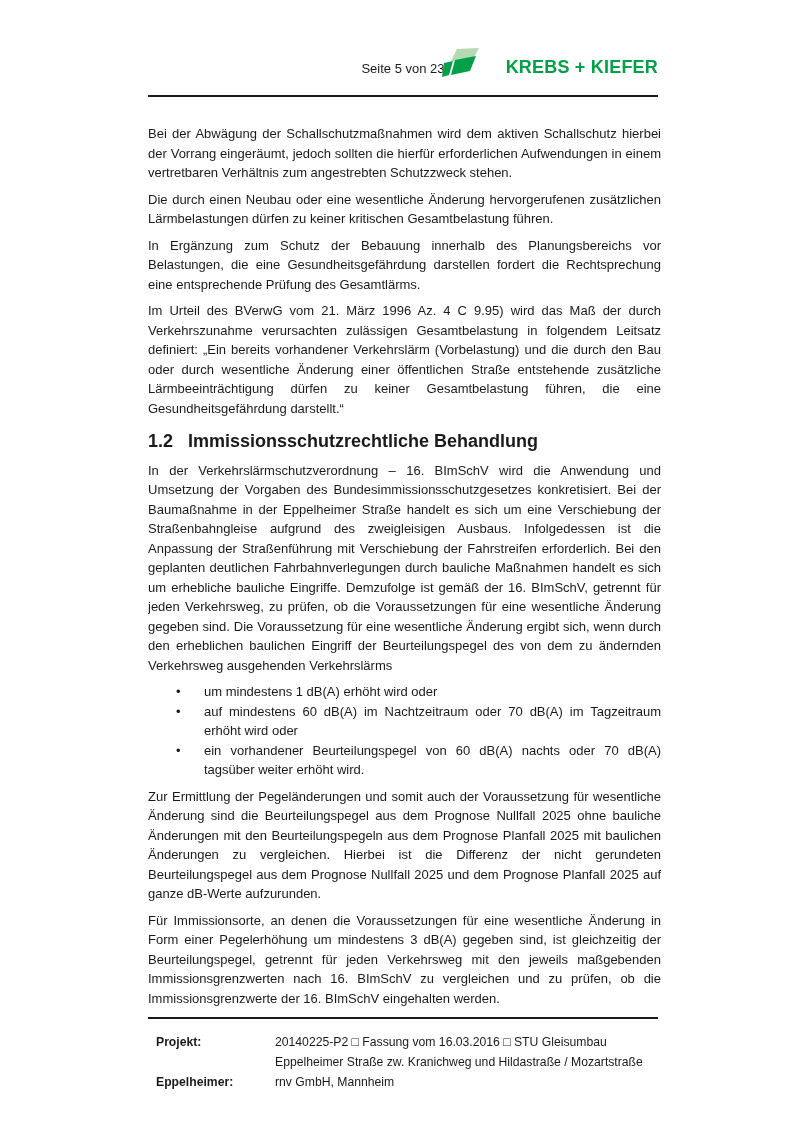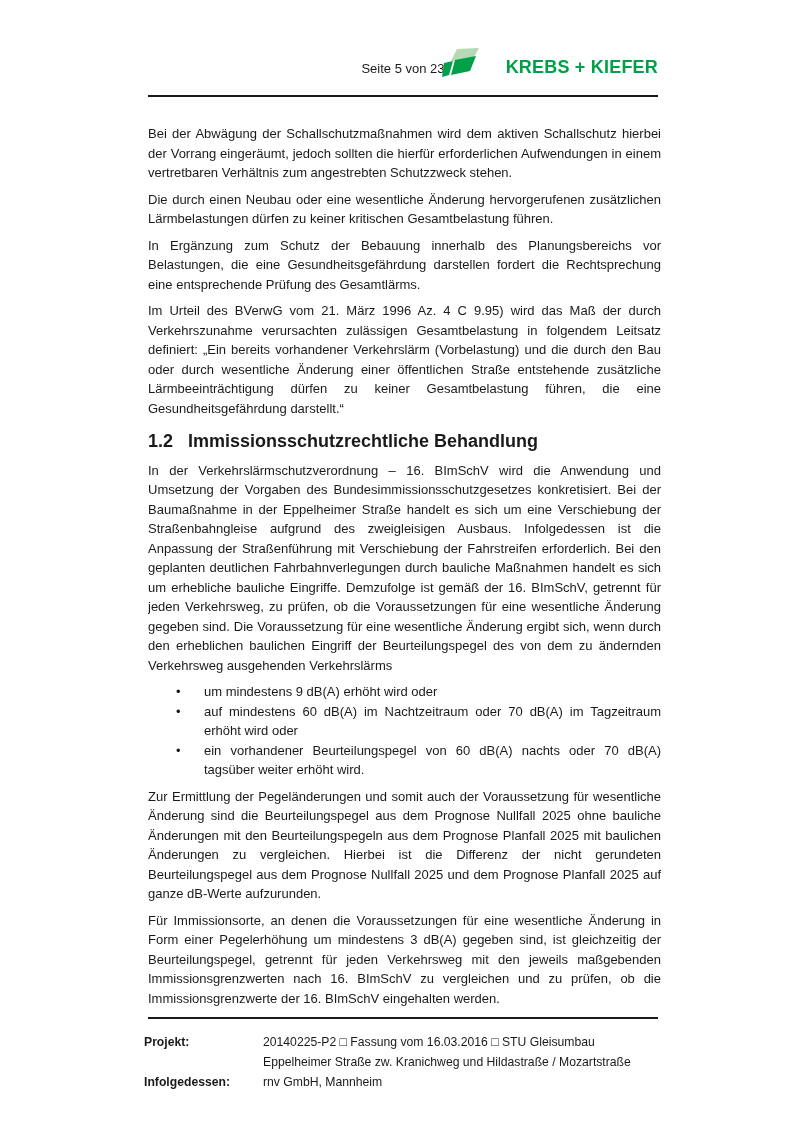--- a/index.html
+++ b/index.html
@@ -89,21 +89,21 @@
 
   
   .footer-rule {
     position: absolute;
     left: 148px; top: 1017px;
     width: 510px;
     border-top: 2px solid #1a1a1a;
   }
   .footer {
     position: absolute;
-    left: 144px; top: 1032px;
+    left: 156px; top: 1032px;
     width: 513px;
     font-size: 12.2px;
     line-height: 20px;
   }
   .footer-grid {
     display: grid;
     grid-template-columns: 119px 1fr;
   }
   .footer-label { font-weight: bold; }
 </style>
@@ -133,32 +133,32 @@
     <p>In Ergänzung zum Schutz der Bebauung innerhalb des Planungsbereichs vor Belastungen, die eine Gesundheitsgefährdung darstellen fordert die Rechtsprechung eine entsprechende Prüfung des Gesamtlärms.</p>
     <p>Im Urteil des BVerwG vom 21. März 1996 Az. 4 C 9.95) wird das Maß der durch Verkehrszunahme verursachten zulässigen Gesamtbelastung in folgendem Leitsatz definiert: „Ein bereits vorhandener Verkehrslärm (Vorbelastung) und die durch den Bau oder durch wesentliche Änderung einer öffentlichen Straße entstehende zusätzliche Lärmbeeinträchtigung dürfen zu keiner Gesamtbelastung führen, die eine Gesundheitsgefährdung darstellt.“</p>
 
     <h2 class="section-heading">
       <span class="sec-num">1.2</span><span>Immissionsschutzrechtliche Behandlung</span>
     </h2>
 
     <p>In der Verkehrslärmschutzverordnung – 16. BImSchV wird die Anwendung und Umsetzung der Vorgaben des Bundesimmissionsschutzgesetzes konkretisiert. Bei der Baumaßnahme in der Eppelheimer Straße handelt es sich um eine Verschiebung der Straßenbahngleise aufgrund des zweigleisigen Ausbaus. Infolgedessen ist die Anpassung der Straßenführung mit Verschiebung der Fahrstreifen erforderlich. Bei den geplanten deutlichen Fahrbahnverlegungen durch bauliche Maßnahmen handelt es sich um erhebliche bauliche Eingriffe. Demzufolge ist gemäß der 16. BImSchV, getrennt für jeden Verkehrsweg, zu prüfen, ob die Voraussetzungen für eine wesentliche Änderung gegeben sind. Die Voraussetzung für eine wesentliche Änderung ergibt sich, wenn durch den erheblichen baulichen Eingriff der Beurteilungspegel des von dem zu ändernden Verkehrsweg ausgehenden Verkehrslärms</p>
 
     <ul class="bullet-list">
-      <li>um mindestens 9 dB(A) erhöht wird oder</li>
+      <li>um mindestens 1 dB(A) erhöht wird oder</li>
       <li>auf mindestens 60 dB(A) im Nachtzeitraum oder 70 dB(A) im Tagzeitraum erhöht wird oder</li>
       <li>ein vorhandener Beurteilungspegel von 60 dB(A) nachts oder 70 dB(A) tagsüber weiter erhöht wird.</li>
     </ul>
 
     <p>Zur Ermittlung der Pegeländerungen und somit auch der Voraussetzung für wesentliche Änderung sind die Beurteilungspegel aus dem Prognose Nullfall 2025 ohne bauliche Änderungen mit den Beurteilungspegeln aus dem Prognose Planfall 2025 mit baulichen Änderungen zu vergleichen. Hierbei ist die Differenz der nicht gerundeten Beurteilungspegel aus dem Prognose Nullfall 2025 und dem Prognose Planfall 2025 auf ganze dB-Werte aufzurunden.</p>
     <p>Für Immissionsorte, an denen die Voraussetzungen für eine wesentliche Änderung in Form einer Pegelerhöhung um mindestens 3 dB(A) gegeben sind, ist gleichzeitig der Beurteilungspegel, getrennt für jeden Verkehrsweg mit den jeweils maßgebenden Immissionsgrenzwerten nach 16. BImSchV zu vergleichen und zu prüfen, ob die Immissionsgrenzwerte der 16. BImSchV eingehalten werden.</p>
   </div>
 
   <div class="footer-rule"></div>
   <div class="footer">
     <div class="footer-grid">
       <div class="footer-label">Projekt:</div>
       <div>20140225-P2 □ Fassung vom 16.03.2016 □ STU Gleisumbau Eppelheimer Straße zw. Kranichweg und Hildastraße / Mozartstraße</div>
-      <div class="footer-label">Infolgedessen:</div>
+      <div class="footer-label">Eppelheimer:</div>
       <div>rnv GmbH, Mannheim</div>
     </div>
   </div>
 
 </div>
 
 </body></html>

